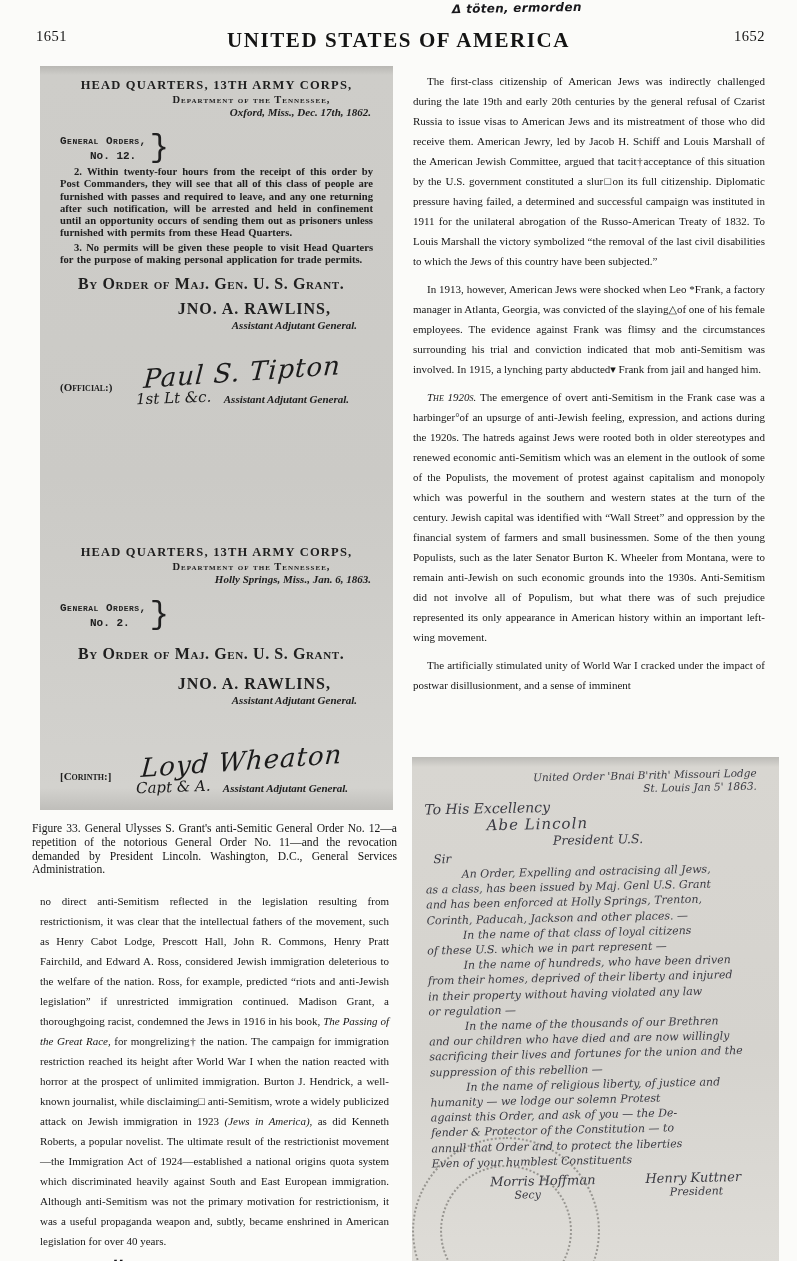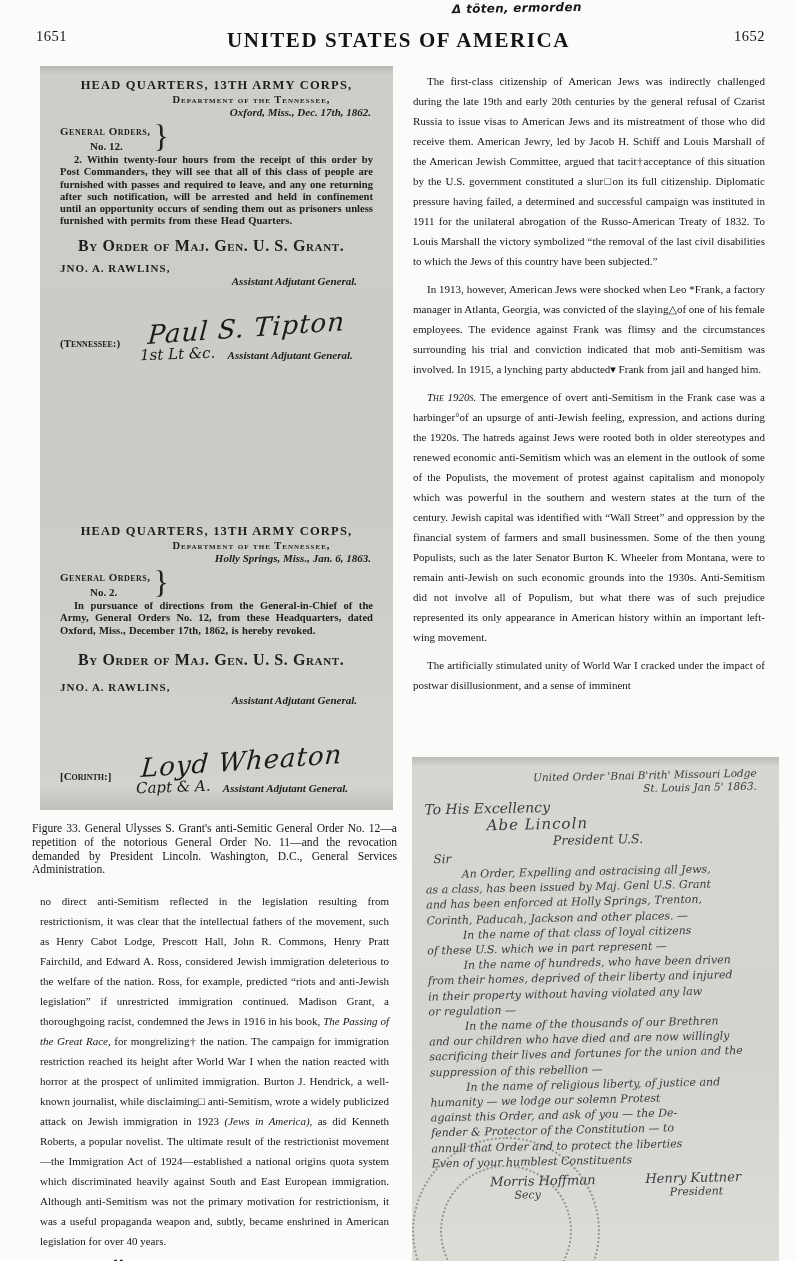--- a/index.html
+++ b/index.html
@@ -35,30 +35,30 @@
   
   .doc-scan{width:353px;height:744px;margin-left:8px;box-sizing:border-box;
             background:linear-gradient(180deg,#b8b7b3 0,#cecdc9 9px,#cbcac6 55%,#d3d2ce 97%,#bfbeba 100%);
             padding:12px 20px 14px;overflow:hidden;color:#202020;}
   .doc-inner{display:flex;flex-direction:column;height:100%;}
   .doc-h1{text-align:center;font-weight:700;font-size:12.5px;letter-spacing:1.2px;white-space:nowrap;}
   .doc-h2{text-align:center;font-weight:700;font-size:10.5px;font-variant:small-caps;
           letter-spacing:1px;padding-left:70px;margin-top:1px;}
   .doc-date{text-align:right;font-weight:700;font-style:italic;font-size:11px;
             padding-right:2px;margin-top:1px;}
-  .doc-go{display:flex;align-items:flex-end;margin-top:2px;}
+  .doc-go{display:flex;align-items:center;margin-top:14px;font-family:Liberation Mono, monospace;}
   .go-label{font-weight:700;font-size:11px;font-variant:small-caps;letter-spacing:.5px;}
   .go-no{font-weight:700;font-size:11px;padding-left:30px;margin-top:3px;}
   .go-brace{font-size:32px;font-weight:400;margin-left:3px;line-height:32px;}
   .doc-p{margin:2px 0 0;font-weight:700;font-size:10.6px;line-height:12.3px;
          text-align:justify;text-indent:14px;word-spacing:.8px;}
   .doc-byorder{margin-top:9px;margin-left:18px;font-weight:700;font-size:16px;
                font-variant:small-caps;letter-spacing:.6px;}
-  .doc-signer{margin-top:7px;padding-right:42px;font-weight:700;
-              font-size:11px;letter-spacing:1px;}
+  .doc-signer{text-align:right;margin-top:7px;padding-right:42px;font-weight:700;
+              font-size:16px;letter-spacing:1px;}
   .doc-signer-title{text-align:right;padding-right:16px;font-weight:700;font-style:italic;
                     font-size:11px;margin-top:1px;}
   .doc-official-row{display:flex;margin-top:26px;align-items:flex-start;}
   .doc-official{font-weight:700;font-size:11px;font-variant:small-caps;white-space:nowrap;margin-top:24px;}
   .sig-wrap{flex:1;text-align:center;}
   .script{font-family:"DejaVu Serif",serif;font-style:italic;}
   .sig-big{font-size:26px;transform:rotate(-4deg) skewX(-8deg);letter-spacing:1px;color:#1b1b1b;}
   .sig-row2{display:flex;align-items:baseline;justify-content:center;gap:12px;margin-top:2px;}
   .sig-sub{font-size:15px;transform:rotate(-2deg);color:#1b1b1b;}
   .sig-title{font-weight:700;font-style:italic;font-size:11px;}
@@ -104,25 +104,26 @@
         <div class="doc-h2">Department of the Tennessee,</div>
         <div class="doc-date">Oxford, Miss., Dec. 17th, 1862.</div>
         <div class="doc-go">
           <div>
             <div class="go-label">General Orders,</div>
             <div class="go-no">No. 12.</div>
           </div>
           <div class="go-brace">}</div>
         </div>
         <p class="doc-p">2. Within twenty-four hours from the receipt of this order by Post Commanders, they will see that all of this class of people are furnished with passes and required to leave, and any one returning after such notification, will be arrested and held in confinement until an opportunity occurs of sending them out as prisoners unless furnished with permits from these Head Quarters.</p>
+        <p class="doc-p">3. No permits will be given these people to visit Head Quarters for the purpose of making personal application for trade permits.</p>
         <div class="doc-byorder">By Order of Maj. Gen. U. S. Grant.</div>
         <div class="doc-signer">JNO. A. RAWLINS,</div>
         <div class="doc-signer-title">Assistant Adjutant General.</div>
         <div class="doc-official-row">
-          <span class="doc-official">(Tennessee:)</span>
+          <span class="doc-official">(Official:)</span>
           <span class="sig-wrap">
             <div class="script sig-big">Paul S. Tipton</div>
             <div class="sig-row2">
               <span class="script sig-sub">1st Lt &amp;c.</span>
               <span class="sig-title">Assistant Adjutant General.</span>
             </div>
           </span>
         </div>
 
         <div class="doc-spacer"></div>
@@ -130,21 +131,20 @@
         <div class="doc-h1">HEAD QUARTERS, 13TH ARMY CORPS,</div>
         <div class="doc-h2">Department of the Tennessee,</div>
         <div class="doc-date">Holly Springs, Miss., Jan. 6, 1863.</div>
         <div class="doc-go">
           <div>
             <div class="go-label">General Orders,</div>
             <div class="go-no">No. 2.</div>
           </div>
           <div class="go-brace">}</div>
         </div>
-        <p class="doc-p">In pursuance of directions from the General-in-Chief of the Army, General Orders No. 12, from these Headquarters, dated Oxford, Miss., December 17th, 1862, is hereby revoked.</p>
         <div class="doc-byorder" style="margin-top:14px;">By Order of Maj. Gen. U. S. Grant.</div>
         <div class="doc-signer" style="margin-top:12px;">JNO. A. RAWLINS,</div>
         <div class="doc-signer-title">Assistant Adjutant General.</div>
         <div class="doc-official-row" style="margin-top:40px;">
           <span class="doc-official">[Corinth:]</span>
           <span class="sig-wrap">
             <div class="script sig-big">Loyd Wheaton</div>
             <div class="sig-row2">
               <span class="script sig-sub">Capt &amp; A.</span>
               <span class="sig-title">Assistant Adjutant General.</span>

